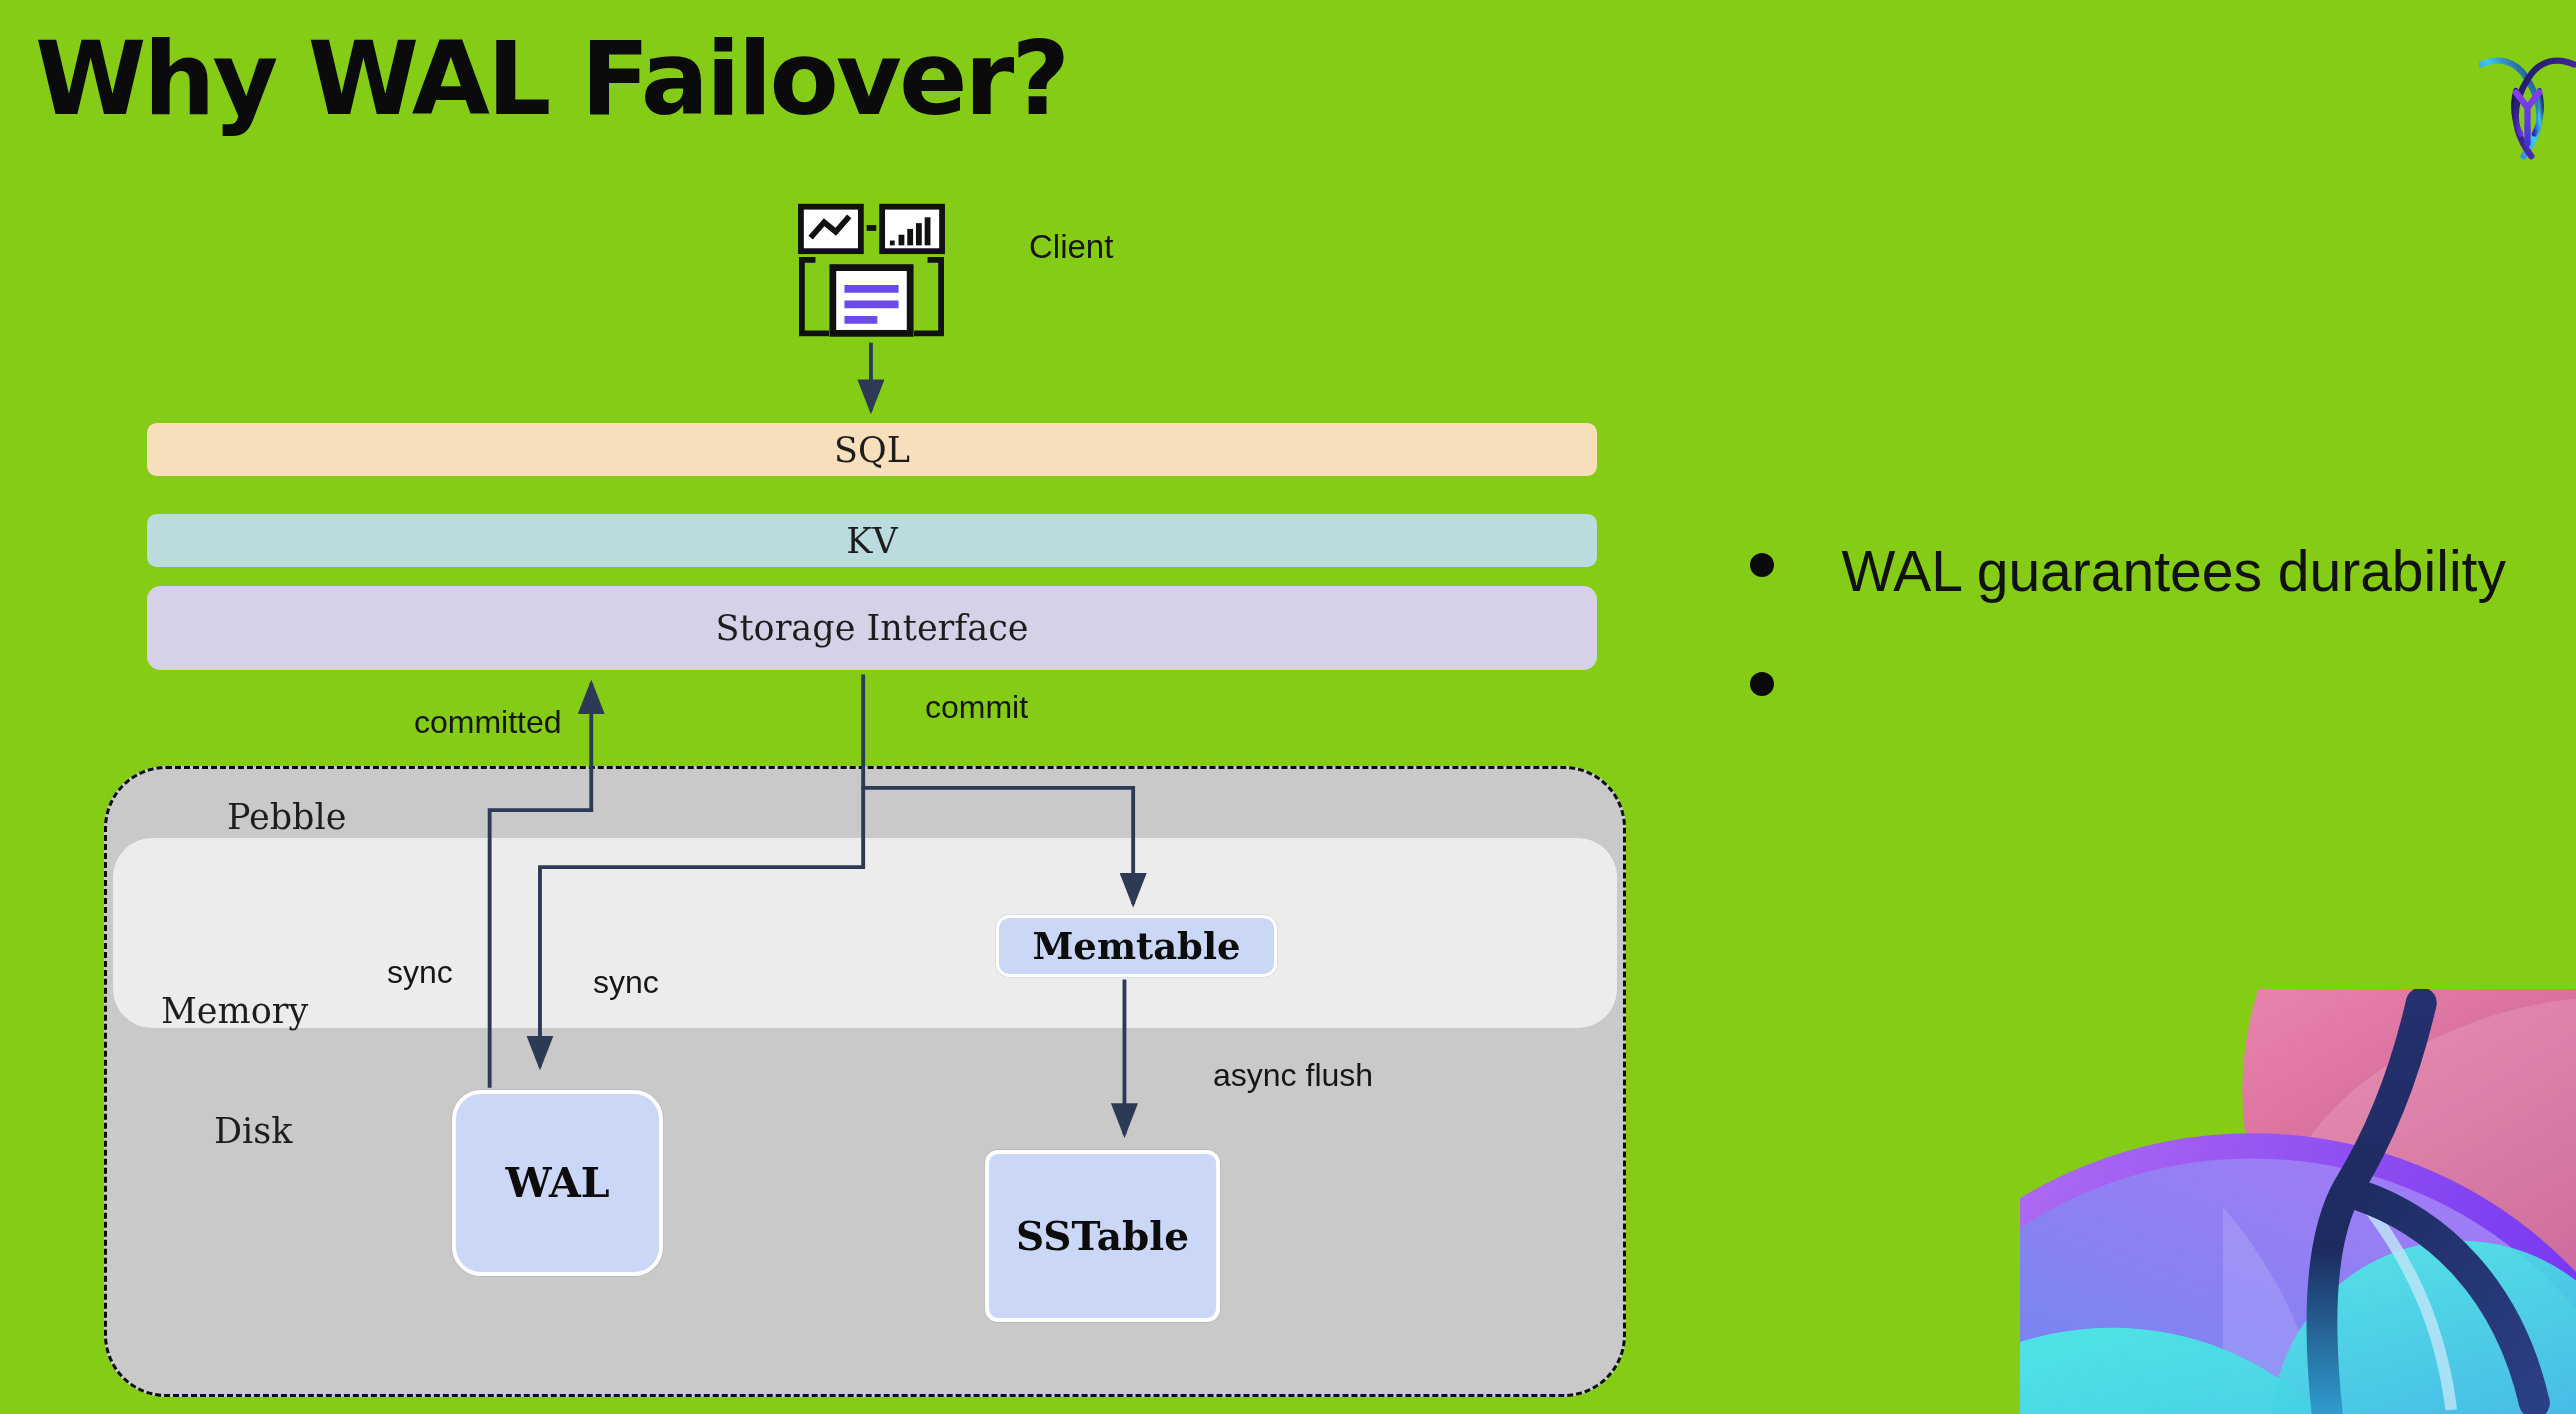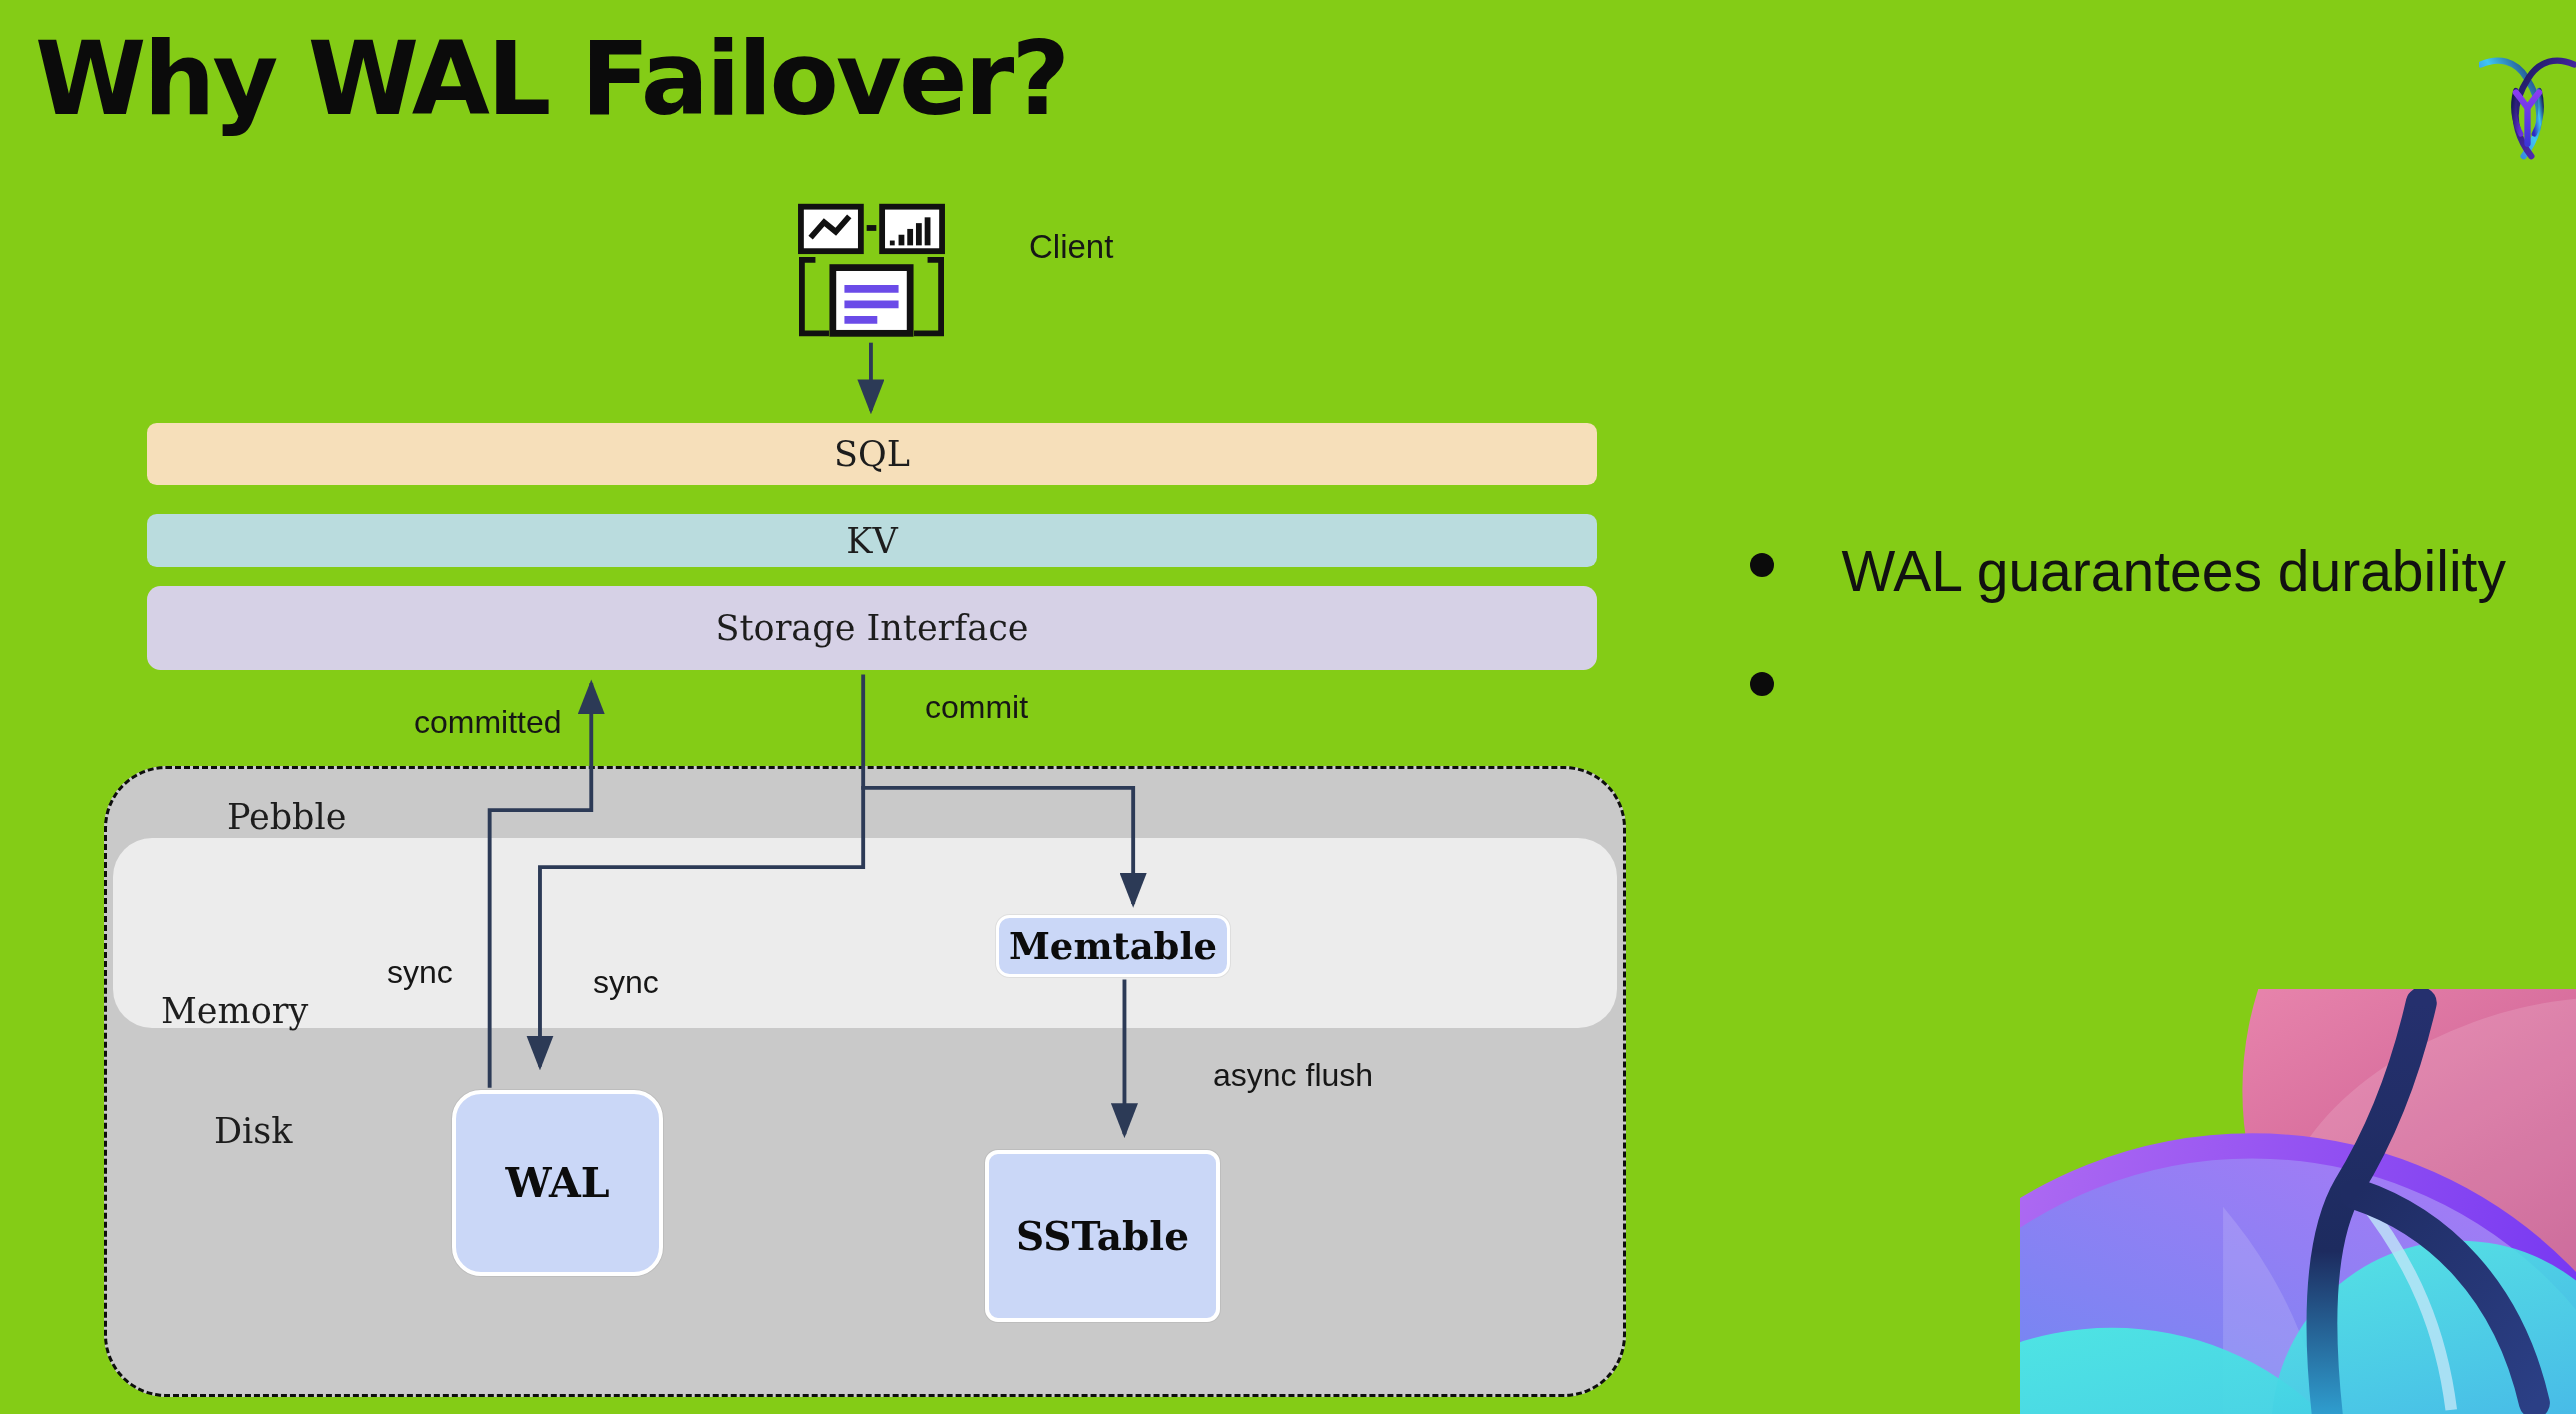--- a/index.html
+++ b/index.html
@@ -12,21 +12,21 @@
   .title{
     left:35px;top:21px;font-family:"DejaVu Sans",sans-serif;
     font-size:101px;font-weight:800;letter-spacing:-2.9px;color:#0b0b0b;line-height:1.15;
   }
   
   .bar{
     left:147px;width:1450px;border-radius:9.7px;
     display:flex;align-items:center;justify-content:center;
     font-family:"DejaVu Serif",serif;font-size:35px;color:#1d1d1d;
   }
-  .bar-sql{top:423px;height:62px;background:#f6dfba;text-align:right;}
+  .bar-sql{top:423px;height:53px;background:#f6dfba;text-align:right;}
   .bar-kv{top:514px;height:53px;background:#badcde;}
   .bar-storage{top:586px;height:84px;background:#d6d1e6;border-radius:13.5px;}
   
   .pebble{
     left:104px;top:766px;width:1522px;height:631px;
     background:#c9c9c9;border:3.9px dashed #0e0e0e;border-radius:62px;box-sizing:border-box;
   }
   .memory-band{
     left:113px;top:838px;width:1504px;height:190px;
     background:#ececec;border-radius:39px;
@@ -36,21 +36,21 @@
   .lbl-memory{left:161px;top:991px;}
   .lbl-disk{left:214px;top:1111px;}
   
   .node{
     background:#cad7f7;border:4.8px solid #ffffff;border-radius:29px;box-sizing:border-box;
     display:flex;align-items:center;justify-content:center;
     font-family:"DejaVu Serif",serif;font-weight:bold;color:#0c0c0c;
     box-shadow:0 0 0 1px rgba(0,0,0,0.06);
   }
   .node-wal{left:452px;top:1090px;width:211px;height:186px;font-size:41px;}
-  .node-memtable{left:996px;top:915px;width:234px;height:62px;font-size:37px;border-radius:13.5px;border-width:3.9px;}
+  .node-memtable{left:996px;top:915px;width:281px;height:62px;font-size:37px;border-radius:13.5px;border-width:3.9px;}
   .node-sstable{left:985px;top:1150px;width:235px;height:172px;font-size:39px;border-radius:13px;}
   
   .edge-label{font-size:32px;color:#161616;}
   .lbl-committed{left:414px;top:704px;text-align:center;}
   .lbl-commit{left:925px;top:689px;}
   .lbl-sync-left{left:387px;top:954px;}
   .lbl-sync-right{left:593px;top:964px;}
   .lbl-async{left:1213px;top:1057px;}
   .lbl-client{left:1029px;top:228px;font-size:33px;}
   

